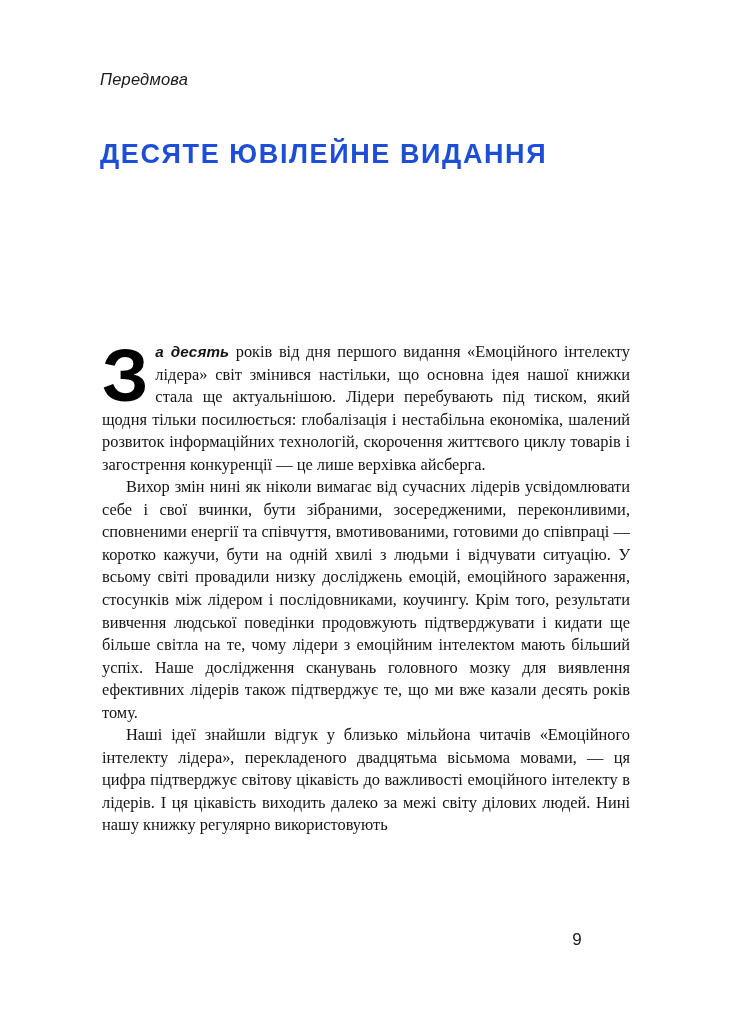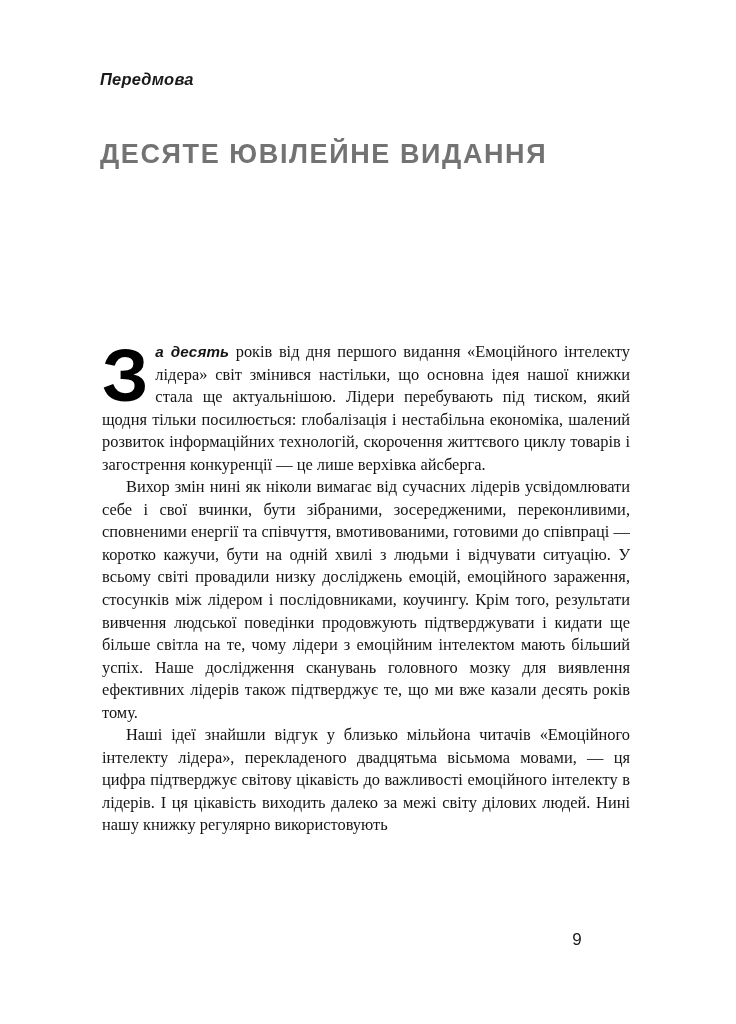--- a/index.html
+++ b/index.html
@@ -22,38 +22,38 @@
     background: #ffffff;
   }
 
   
   .running-head {
     position: absolute;
     left: 100px;
     top: 70px;
     font-family: "Liberation Sans", "DejaVu Sans", sans-serif;
     font-style: italic;
-    font-weight: 700;
+    font-weight: 400;
     font-size: 16.5px;
     letter-spacing: 0.2px;
     color: #1a1a1a;
     white-space: nowrap;
   }
 
   
   .chapter-title {
     position: absolute;
     left: 100px;
     top: 122px;
     font-family: "Liberation Sans", "DejaVu Sans", sans-serif;
     font-weight: 700;
     font-size: 27px;
     line-height: 1.05;
     letter-spacing: 1.6px;
-    color: #737373;
+    color: #1d4ed8;
     text-transform: uppercase;
     white-space: nowrap;
   }
 
   
   .body-block {
     position: absolute;
     left: 102px;
     top: 341px;
     width: 528px;

